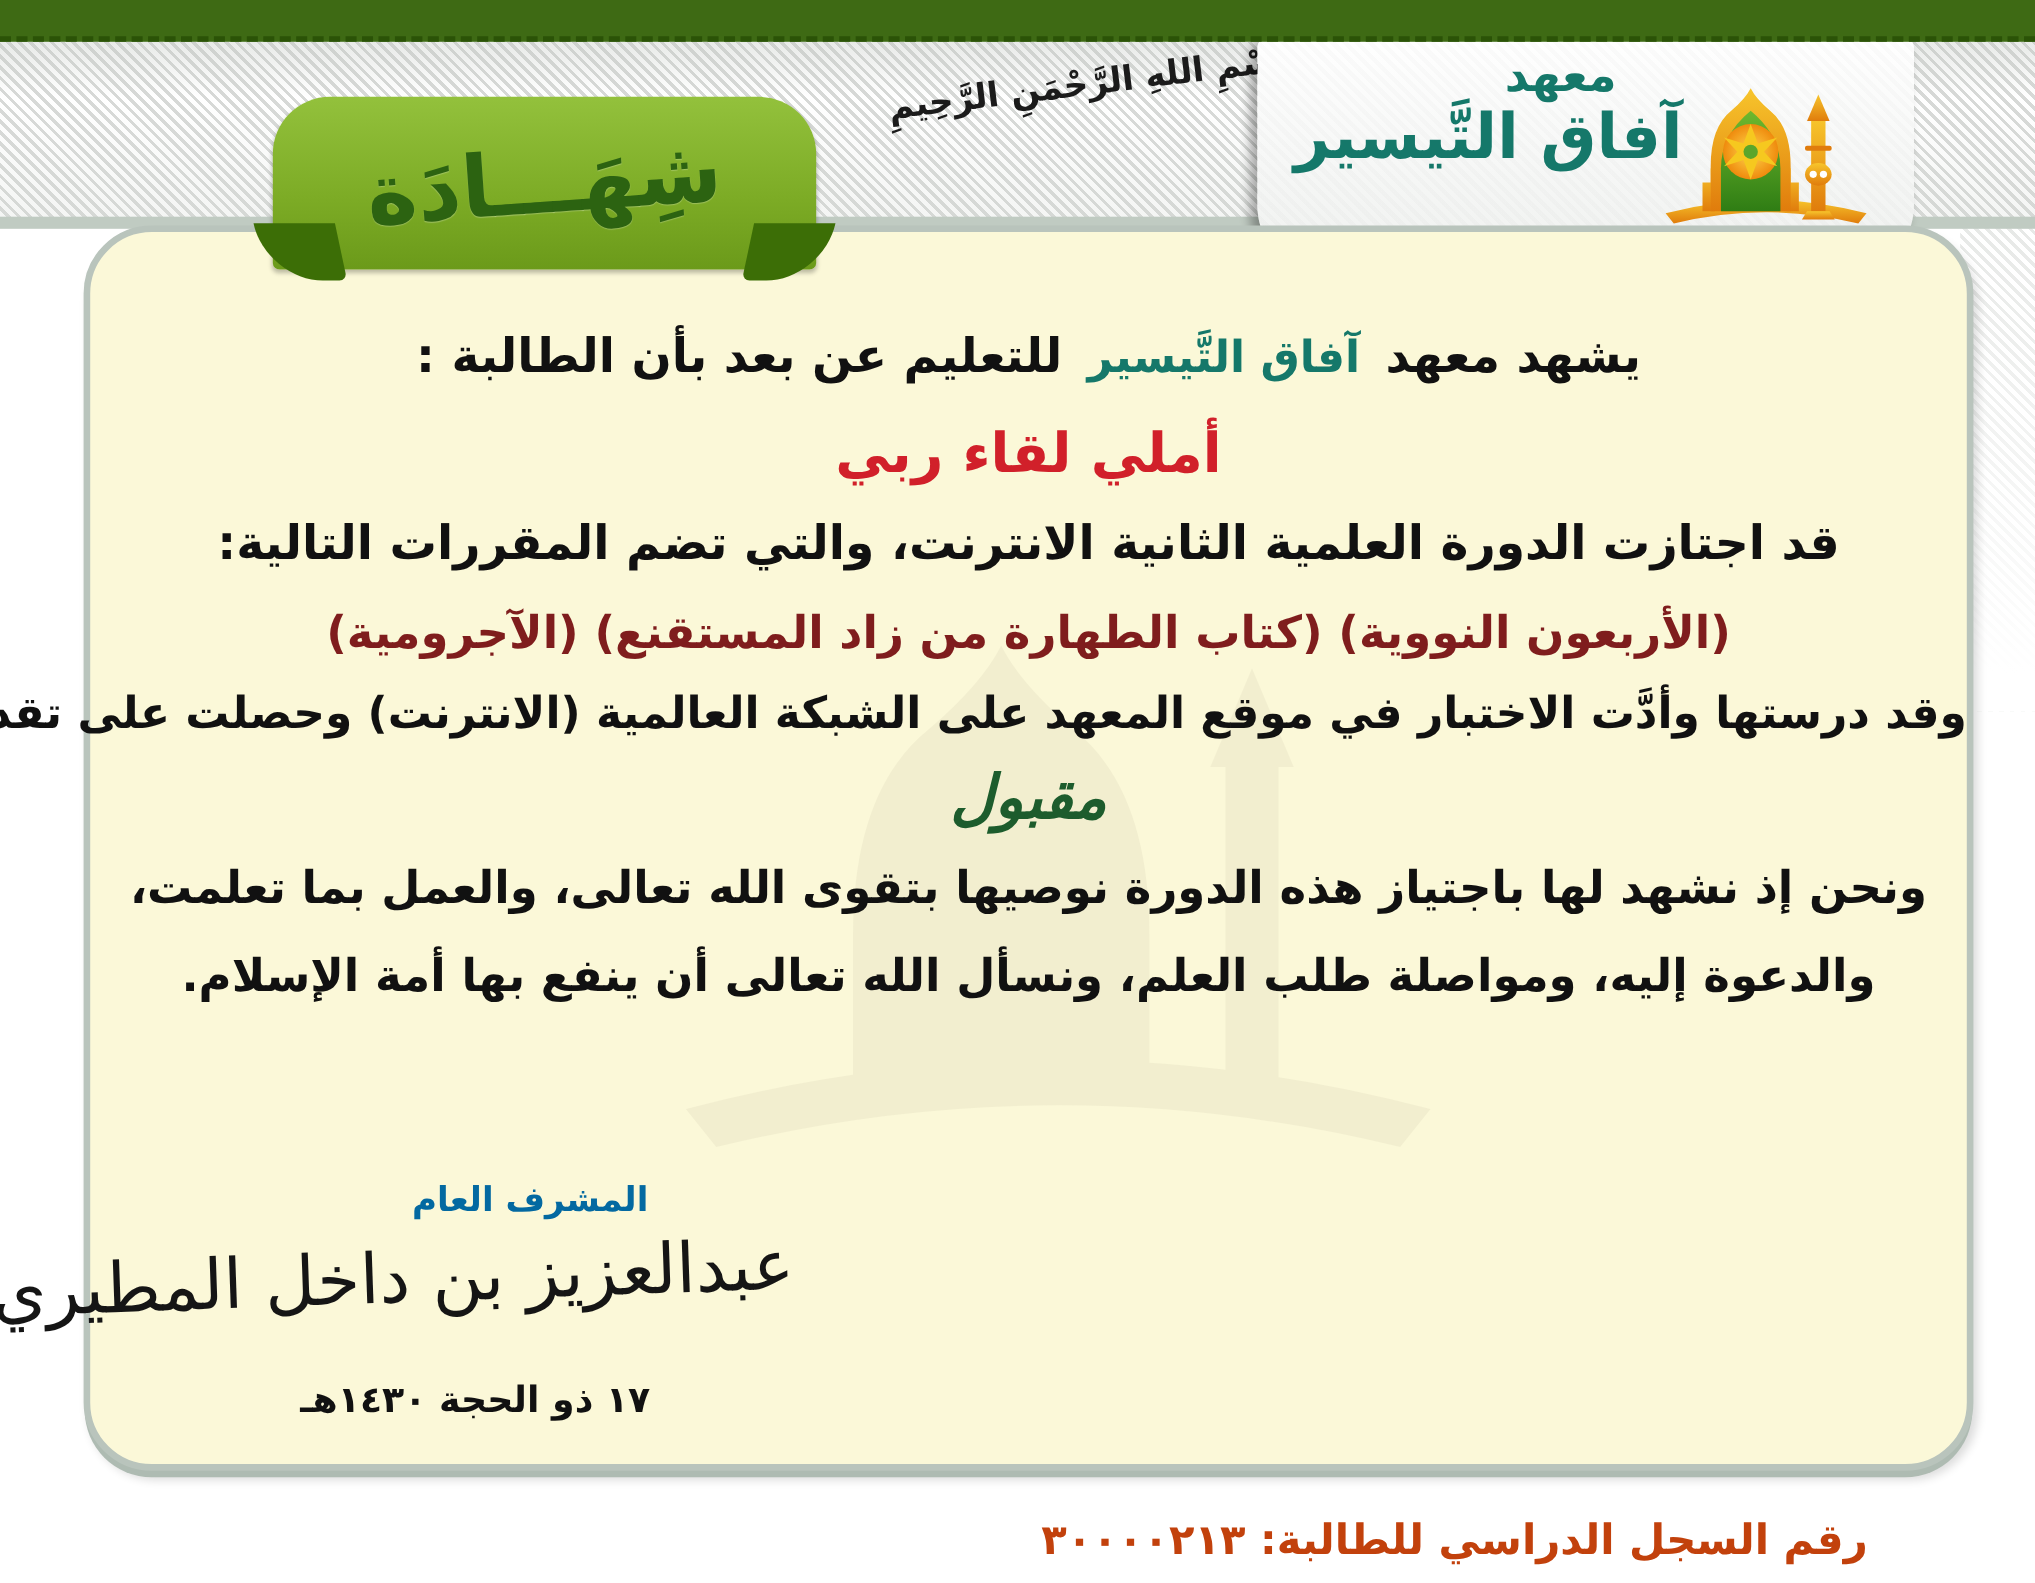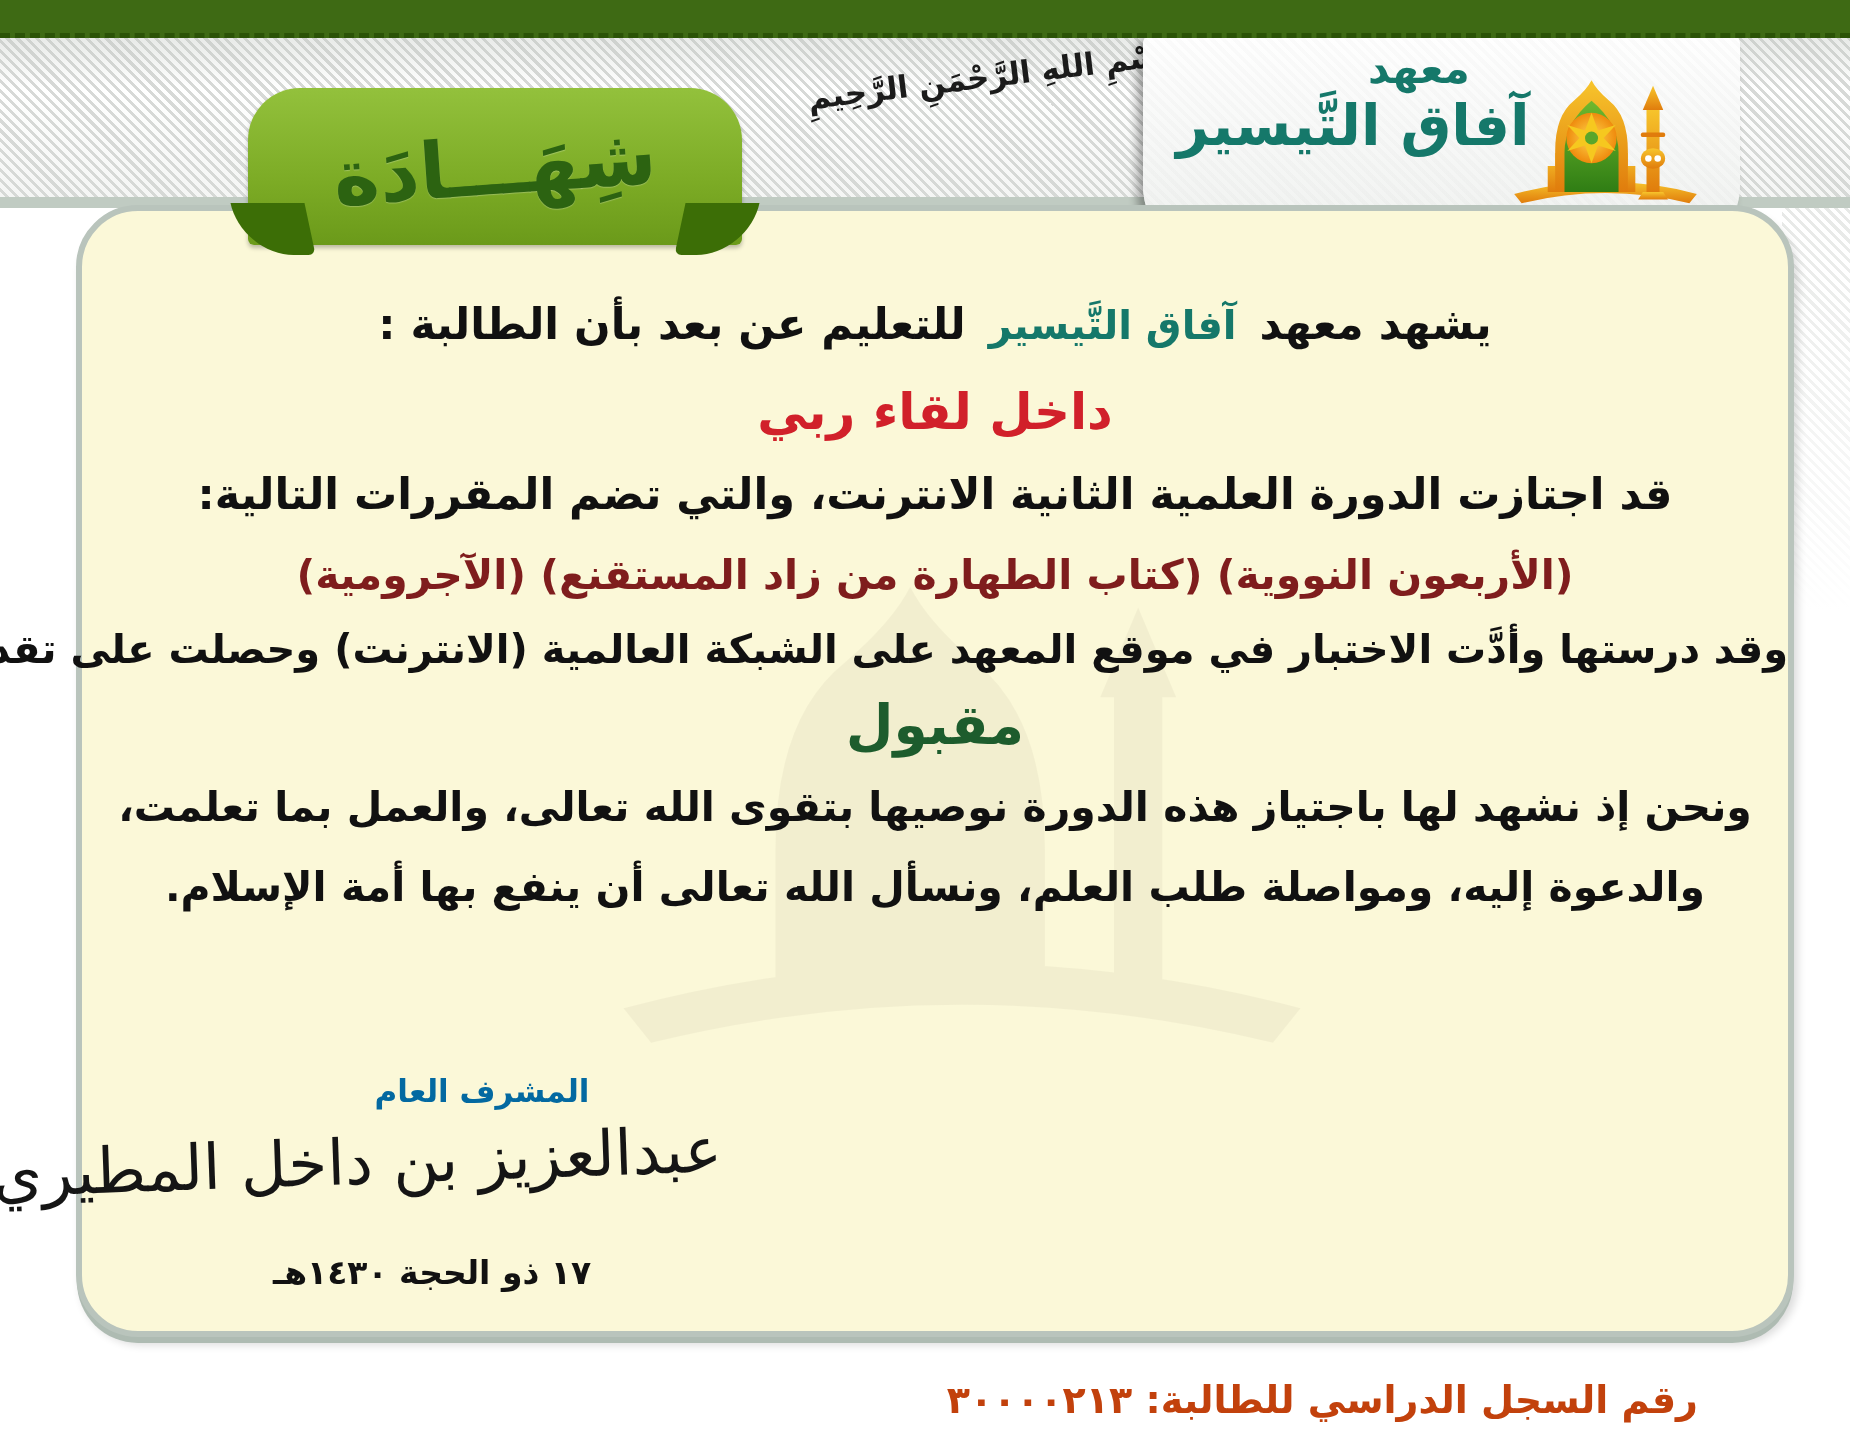--- a/index.html
+++ b/index.html
@@ -85,21 +85,21 @@
   .line{
     position:absolute;left:0;width:100%;text-align:center;direction:rtl;color:#111111;
     font-weight:bold;white-space:nowrap;
   }
   .l-intro   {top:88px; font-size:43px;}
   .l-intro .inline-logo{color:#15786a;font-size:40px;padding:0 8px;}
   .l-name    {top:172px;font-size:50px;color:#d1202a;}
   .l-passed  {top:258px;font-size:43px;}
   .l-courses {top:340px;font-size:41px;color:#7f1d1d;}
   .l-studied {top:415px;font-size:40px;}
-  .l-grade   {top:482px;font-size:55px;color:#1d5c2d;}
+  .l-grade   {top:482px;font-size:55px;color:#1d5c2d;font-style:italic;}
   .l-advice1 {top:572px;font-size:41px;}
   .l-advice2 {top:652px;font-size:41px;}
   .sig-title {position:absolute;left:190px;top:862px;width:420px;text-align:center;direction:rtl;
               font-size:31px;font-weight:bold;color:#0369a1;}
   .sig-name  {position:absolute;left:80px;top:912px;width:560px;text-align:center;direction:rtl;
               font-size:63px;font-weight:400;color:#151515;transform:rotate(-2deg);white-space:nowrap;}
   .sig-date  {position:absolute;left:150px;top:1042px;width:400px;text-align:center;direction:rtl;
               font-size:33px;font-weight:bold;color:#111;}
   
   .footer-email{
@@ -176,21 +176,21 @@
       <rect x="154" y="58" width="14" height="90" fill="#8a7a3a"></rect>
       <path d="M150 60 L161 34 L172 60 Z" fill="#8a7a3a"></path>
     </svg>
 
     <div class="line l-intro">
       <span>يشهد معهد</span>
       <span class="inline-logo">آفاق التَّيسير</span>
       <span>للتعليم عن بعد بأن الطالبة :</span>
     </div>
 
-    <div class="line l-name">داخل لقاء ربي</div>
+    <div class="line l-name">أملي لقاء ربي</div>
     <div class="line l-passed">قد اجتازت الدورة العلمية الثانية الانترنت، والتي تضم المقررات التالية:</div>
     <div class="line l-courses">(الأربعون النووية) (كتاب الطهارة من زاد المستقنع) (الآجرومية)</div>
     <div class="line l-studied">وقد درستها وأدَّت الاختبار في موقع المعهد على الشبكة العالمية (الانترنت) وحصلت على تقدير:</div>
     <div class="line l-grade">مقبول</div>
     <div class="line l-advice1">ونحن إذ نشهد لها باجتياز هذه الدورة نوصيها بتقوى الله تعالى، والعمل بما تعلمت،</div>
     <div class="line l-advice2">والدعوة إليه، ومواصلة طلب العلم، ونسأل الله تعالى أن ينفع بها أمة الإسلام.</div>
 
     <div class="sig-title">المشرف العام</div>
     <div class="sig-name">عبدالعزيز بن داخل المطيري</div>
     <div class="sig-date">١٧ ذو الحجة ١٤٣٠هـ</div>

